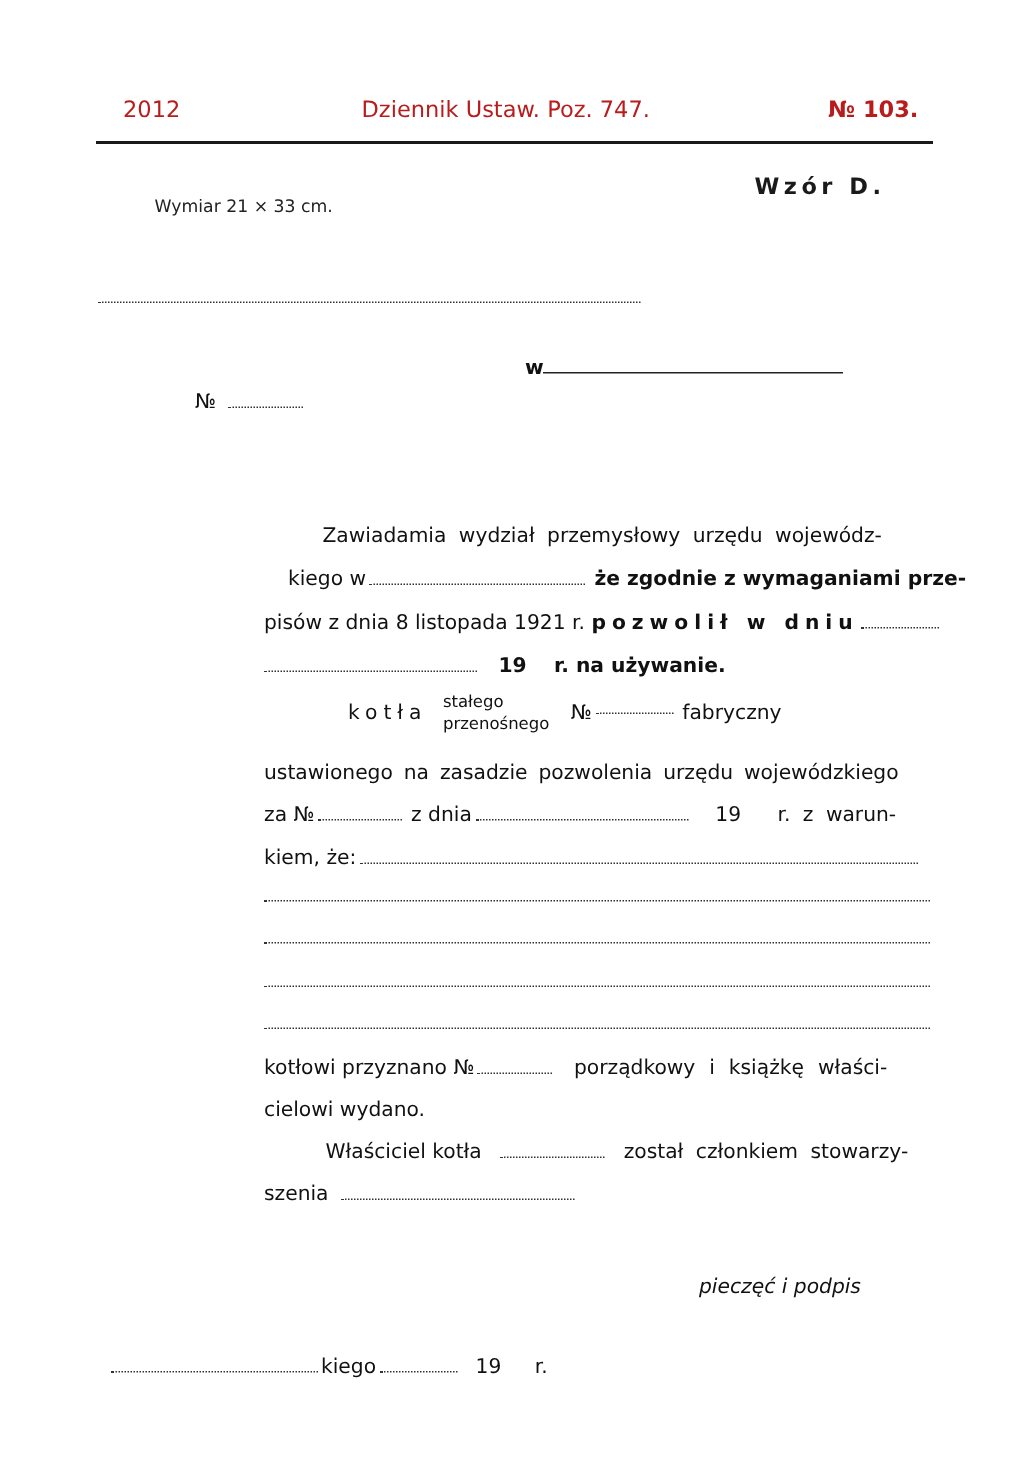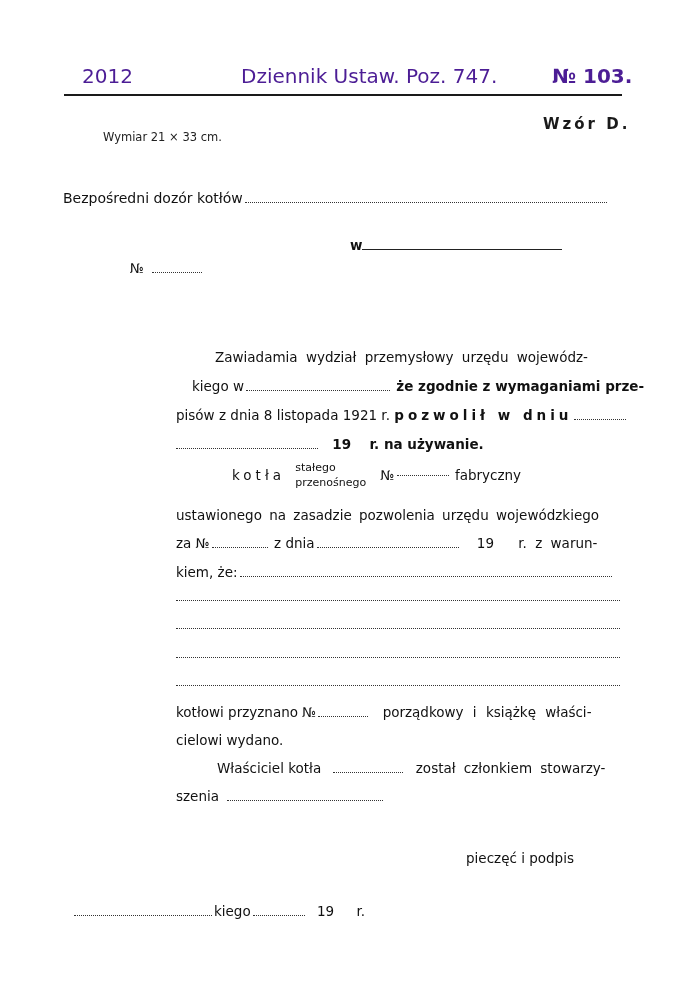--- a/index.html
+++ b/index.html
@@ -9,21 +9,21 @@
     }
     body {
       width: 689px;
       height: 983px;
       position: relative;
       overflow: hidden;
       font-family: "DejaVu Sans", sans-serif;
       color: #111111;
     }
     .abs { position: absolute; white-space: nowrap; }
-    .hdr { font-size: 20px; top: 64px; color: #4c1d95; }
+    .hdr { font-size: 15px; top: 64px; color: #b91c1c; }
     .rule {
       position: absolute;
       left: 64px;
       top: 94px;
       width: 558px;
       height: 2px;
       background: #1a1a1a;
     }
     .small { font-size: 11.5px; color: #222; }
     .wzor {
@@ -68,24 +68,24 @@
   </style>
 </head>
 <body>
 
 <div class="abs hdr" style="left:82px;">2012</div>
 <div class="abs hdr" style="left:241px;">Dziennik Ustaw. Poz. 747.</div>
 <div class="abs hdr bold" style="left:552px;">№ 103.</div>
 <div class="rule"></div>
 
 <div class="abs small" style="left:103px; top:130px;">Wymiar 21 × 33 cm.</div>
-<div class="abs wzor" style="left:503px; top:115px;margin-left:40px;">Wzór D.</div>
+<div class="abs wzor" style="left:503px; top:115px;">Wzór D.</div>
 
 <div class="abs line" style="left:63px; top:190px; font-size:14px;">
-  <span>Bezpośredni dozór kotłów</span><span class="dots" style="width:362px;"></span>
+  <span class="dots" style="width:362px;"></span>
 </div>
 
 <div class="abs line" style="left:350px; top:237px;">
   <span class="bold">w</span><span class="solid-under" style="width:200px;"></span>
 </div>
 
 <div class="abs line" style="left:130px; top:260px;">
   <span>№</span><span class="dots" style="width:50px; margin-left:8px;"></span>
 </div>
 
@@ -143,19 +143,19 @@
 
 <div class="abs line" style="left:217px; top:760px;">
   <span>Właściciel kotła</span>
   <span class="dots" style="width:70px; margin-left:8px;"></span>
   <span style="margin-left:6px; word-spacing:4px;">został członkiem stowarzy-</span>
 </div>
 <div class="abs line" style="left:176px; top:788px;">
   <span>szenia</span><span class="dots" style="width:156px; margin-left:8px;"></span>
 </div>
 
-<div class="abs line" style="left:466px; top:850px;">pieczęć i podpis</div>
+<div class="abs line" style="left:466px; top:850px;font-style:italic;">pieczęć i podpis</div>
 
 <div class="abs line" style="left:74px; top:903px;">
   <span class="dots" style="width:138px; margin-left:0;"></span><span>kiego</span><span class="dots" style="width:52px;"></span>
   <span style="margin-left:6px;">19</span>
   <span style="margin-left:18px;">r.</span>
 </div>
 
 </body></html>

